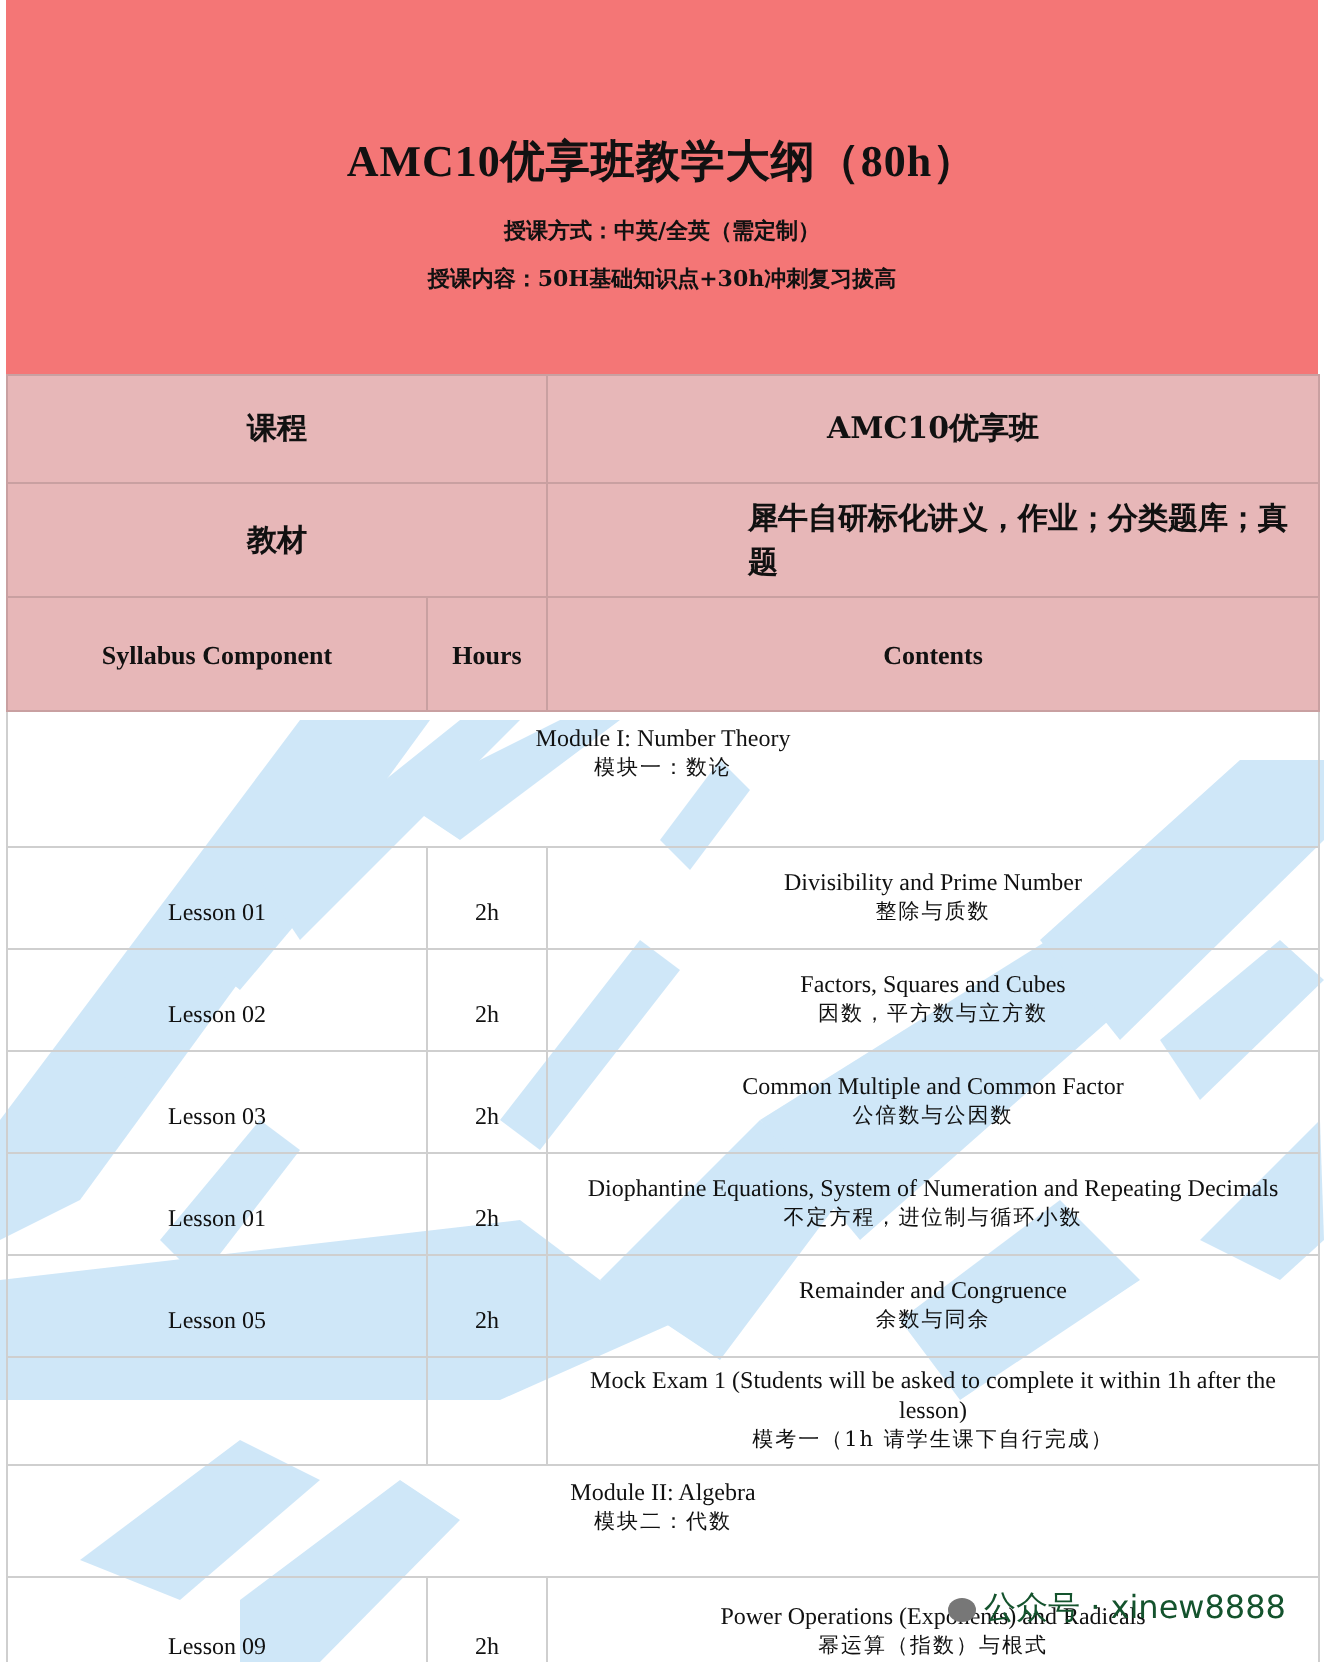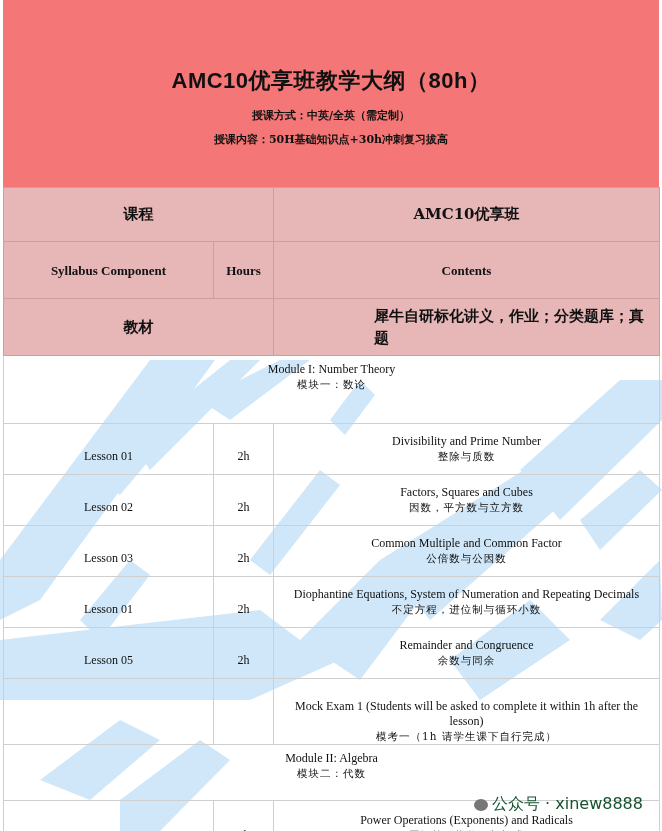--- a/index.html
+++ b/index.html
@@ -1,21 +1,21 @@
 <!DOCTYPE html>
 <html><head>
 <meta charset="utf-8">
 <style>
   html, body { margin:0; padding:0; }
   body { width:662px; height:831px; overflow:hidden; background:#fff; position:relative;
          font-family:"Liberation Serif", serif; color:#111; }
   .watermark { position:absolute; inset:0; pointer-events:none; z-index:0; }
   .page { position:absolute; left:3px; top:0; width:656px; z-index:1; }
   .hero { height:187px; background:#f47676; text-align:center; box-sizing:border-box; padding-top:66px; }
-  .hero h1 { margin:0; font-family:Liberation Sans, sans-serif; font-weight:bold; font-size:22px; letter-spacing:0.5px; }
+  .hero h1 { margin:0; font-family:Liberation Serif, serif; font-weight:bold; font-size:22px; letter-spacing:0.5px; }
   .hero .sub { font-family:"DejaVu Serif", serif; font-weight:bold; font-size:11px; margin-top:12px; }
   .hero .sub2 { font-family:"DejaVu Serif", serif; font-weight:bold; font-size:11px; margin-top:9px; }
   table { border-collapse:collapse; width:656px; table-layout:fixed; }
   td { border:1px solid #cfcfcf; text-align:center; vertical-align:middle; padding:0 4px; }
   .pink td { background:rgba(230,181,182,0.97); border-color:#c9a0a1; font-weight:bold; }
   .pink .big { font-size:15px; font-family:"DejaVu Serif", serif; }
   .pink .left-align { text-align:left; padding-left:100px; line-height:22px; }
   .pink .hdr { font-size:13px; font-family:"Liberation Serif", serif; line-height:13px; }
   .white td { background:transparent; font-size:12px; }
   .mod td { vertical-align:top; padding-top:6px; line-height:15px; }
@@ -63,27 +63,27 @@
         <col style="width:210px">
         <col style="width:60px">
         <col style="width:386px">
       </colgroup>
     <tbody>
         <tr class="pink" style="height:54px">
       <td colspan="2" class="big">课程</td>
       <td class="big">AMC10优享班</td>
     </tr>
     <tr class="pink" style="height:57px">
+      <td colspan="2" class="big">教材</td>
+      <td class="big left-align">犀牛自研标化讲义，作业；分类题库；真题</td>
+    </tr>
+    <tr class="pink" style="height:57px">
       <td class="hdr">Syllabus Component</td>
       <td class="hdr">Hours</td>
       <td class="hdr">Contents</td>
-    </tr>
-    <tr class="pink" style="height:57px">
-      <td colspan="2" class="big">教材</td>
-      <td class="big left-align">犀牛自研标化讲义，作业；分类题库；真题</td>
     </tr>
 
     <tr class="white mod" style="height:68px">
       <td colspan="3">
         <div>Module I: Number Theory</div>
         <div class="cn">模块一：数论</div>
       </td>
     </tr>
     <tr class="white lesson" style="height:51px">
       <td class="n">Lesson 01</td>
@@ -121,21 +121,21 @@
       <td class="n">Lesson 05</td>
       <td class="n">2h</td>
       <td class="c">
             <div>Remainder and Congruence</div>
             <div class="cn">余数与同余</div>
           </td>
     </tr>
     <tr class="white lesson" style="height:54px">
       <td></td>
       <td></td>
-      <td class="c" style="vertical-align:top;padding-top:20px">
+      <td class="c" style="vertical-align:top;padding-top:4px">
             <div>Mock Exam 1 (Students will be asked to complete it within 1h after the lesson)</div>
             <div class="cn">模考一（1h 请学生课下自行完成）</div>
           </td>
     </tr>
 
     <tr class="white mod" style="height:56px">
       <td colspan="3">
         <div>Module II: Algebra</div>
         <div class="cn">模块二：代数</div>
       </td>

